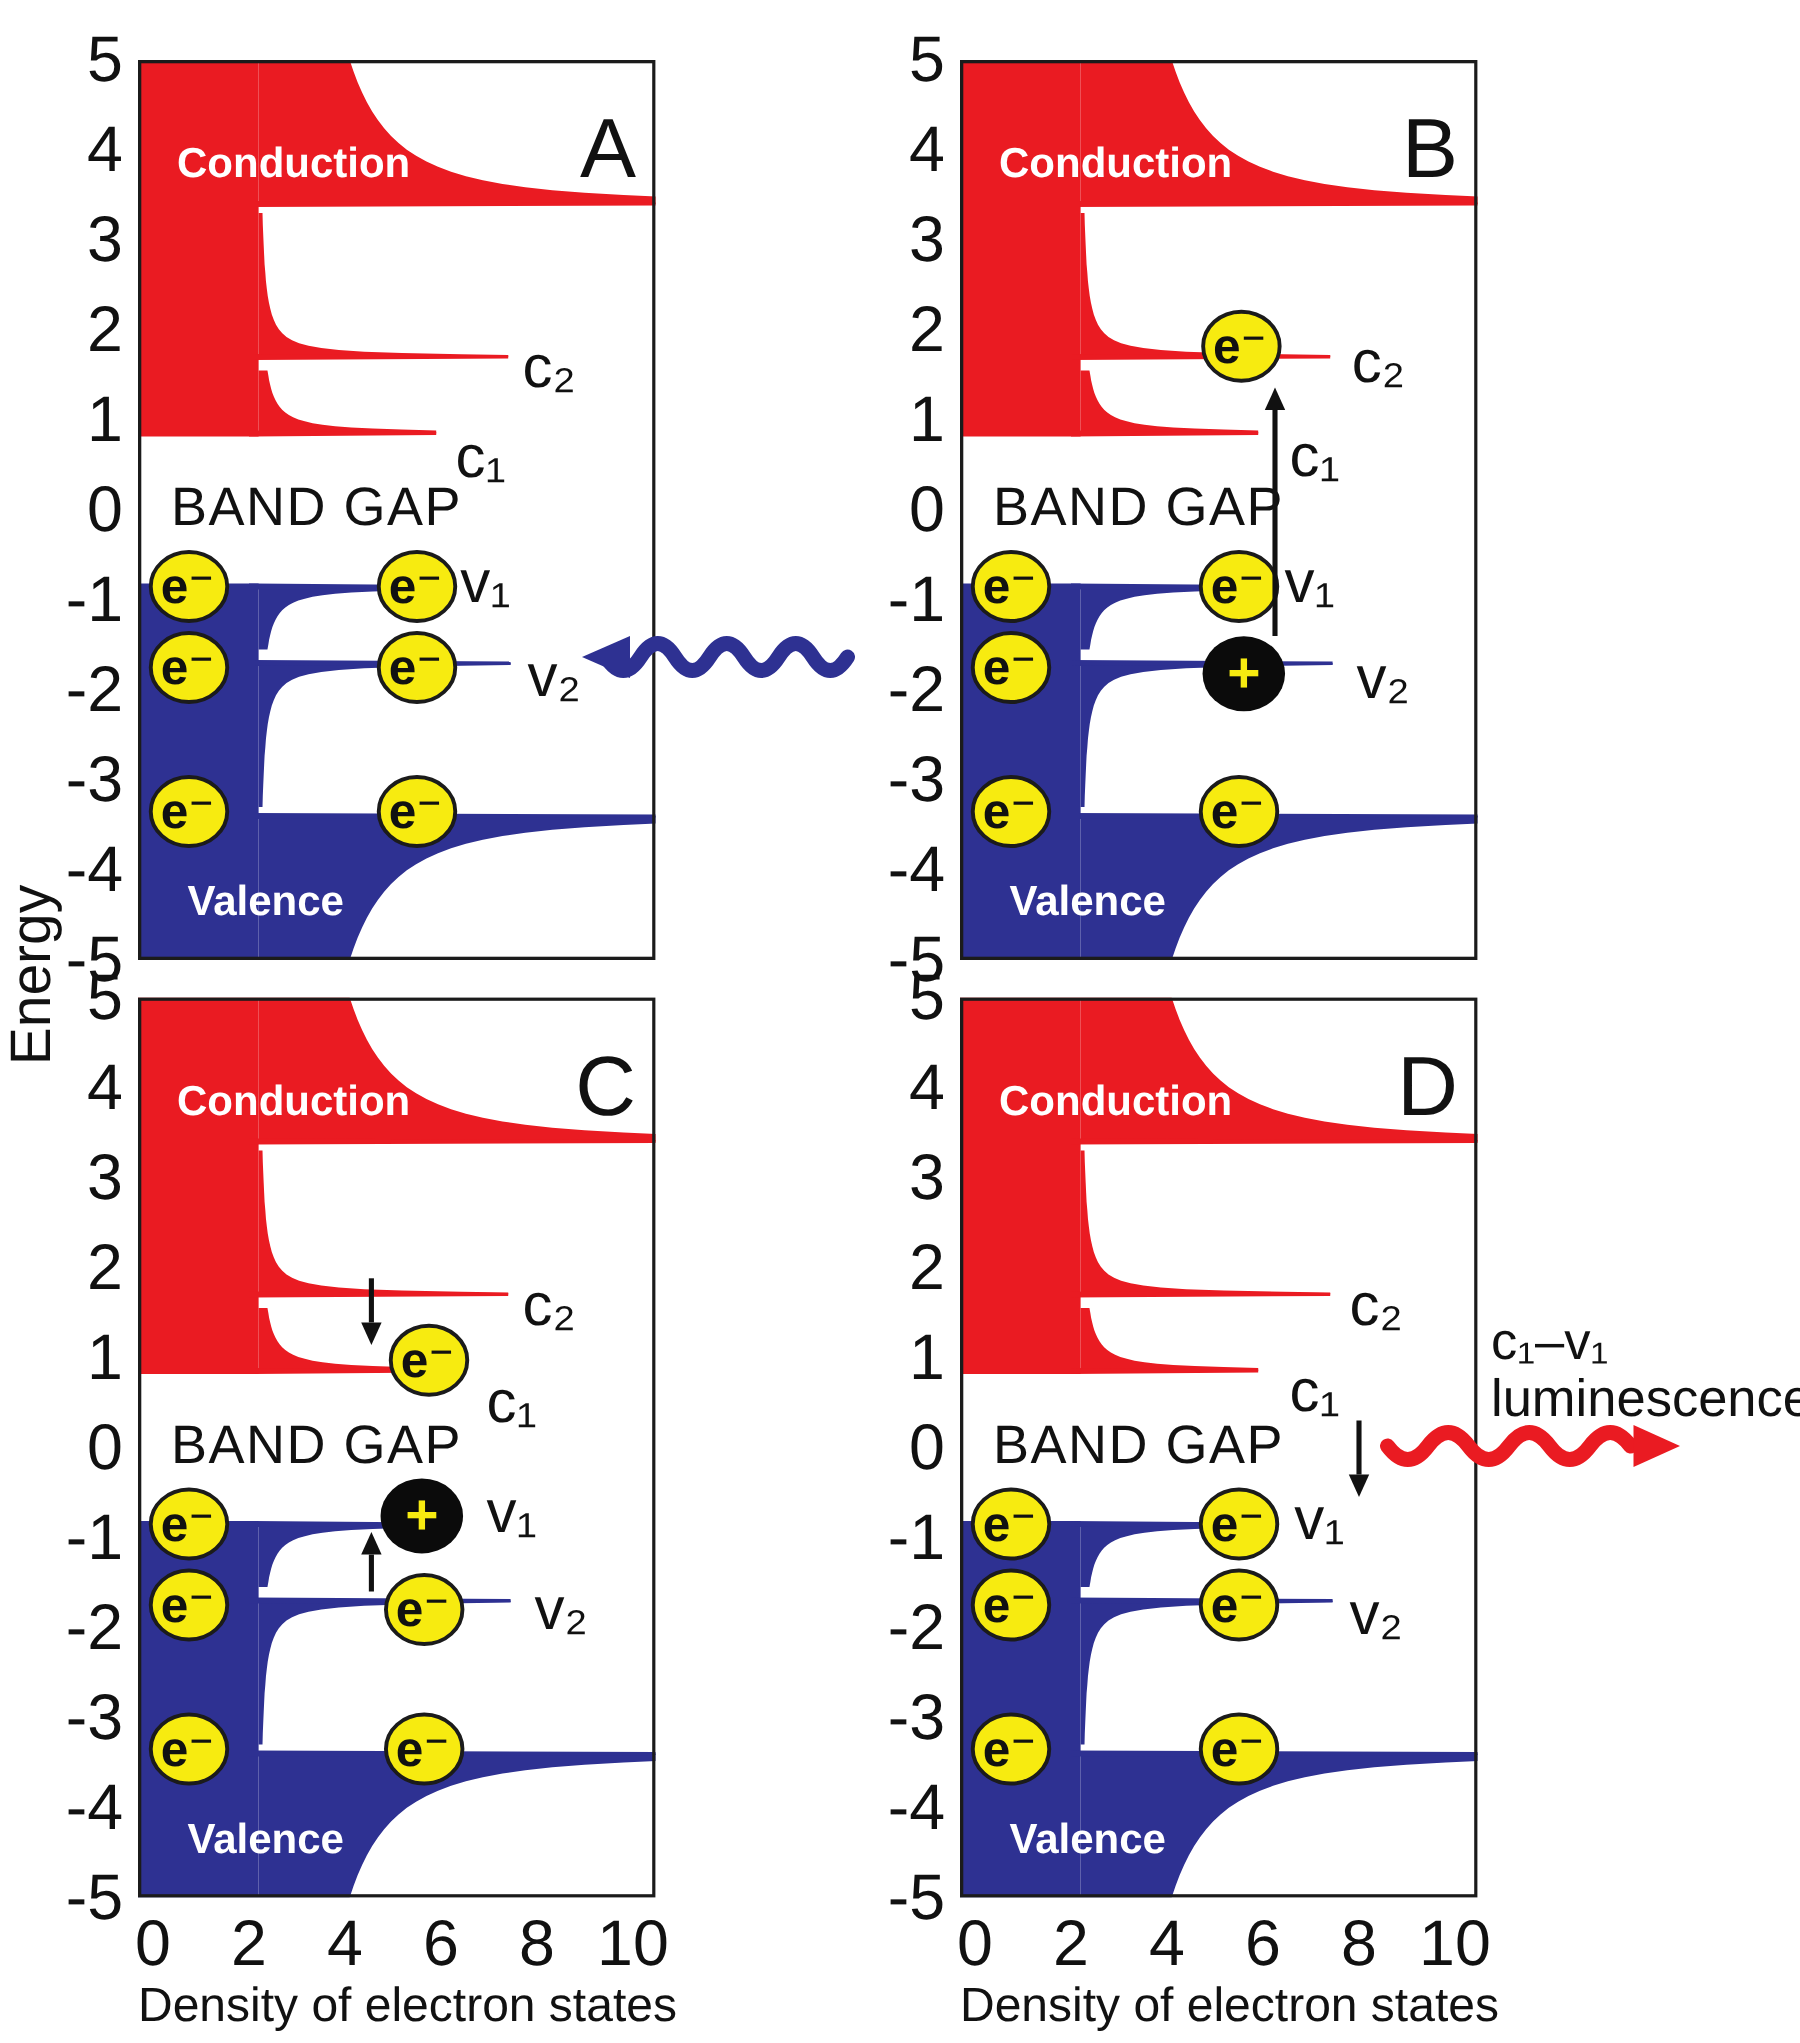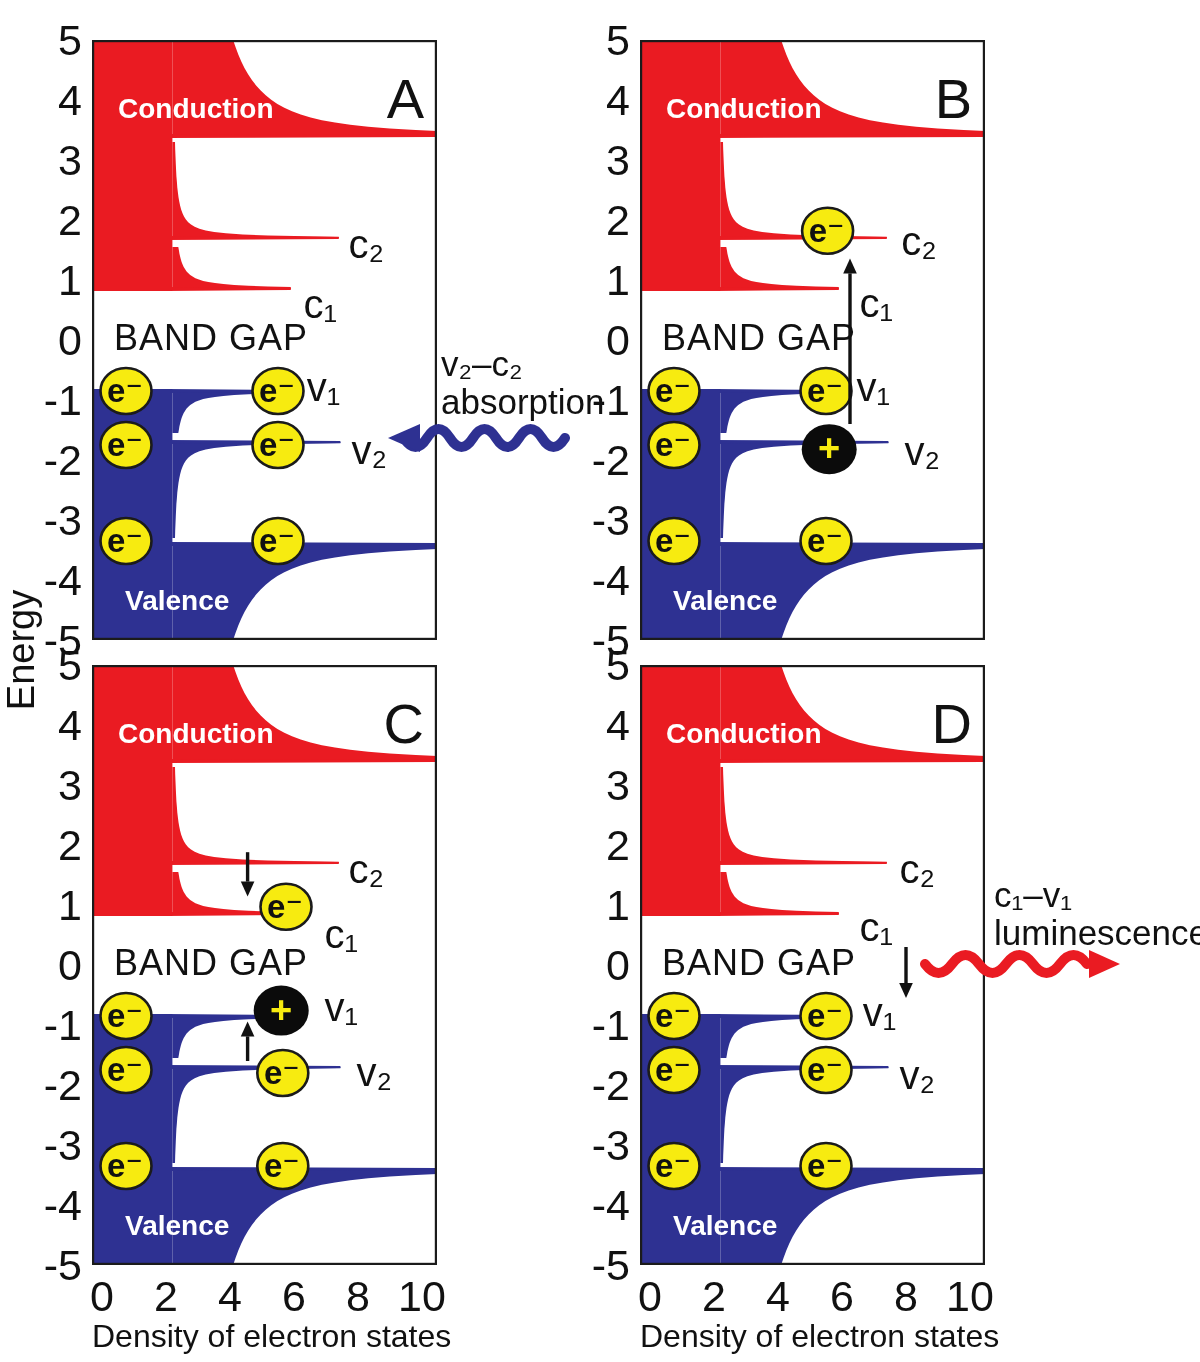--- a/index.html
+++ b/index.html
@@ -19,24 +19,20 @@
   #overlay{position:absolute;left:0;top:0;pointer-events:none;}
   svg text{font-family:"Liberation Sans","DejaVu Sans",sans-serif;}
 </style>
 </head>
 <body>
 
 <div id="fig">
   <div class="ylab">Energy</div>
   <div class="xlab" id="xlabC">Density of electron states</div>
   <div class="xlab" id="xlabD">Density of electron states</div>
-  <div class="ann" id="annAbs">
-    <div>v₂–c₂</div>
-    <div>absorption</div>
-  </div>
   <div class="ann" id="annLum">
     <div>c₁–v₁</div>
     <div>luminescence</div>
   </div>
 <div class="panel" style="left: 92px; top: 40px;"><svg viewBox="0 0 345 600" width="345" height="600">
         <path d="M80.4,0.0 L141.1,0.0 L143.7,7.6 L146.4,14.8 L149.4,21.7 L152.6,28.2 L156.1,34.3 L159.9,40.0 L164.1,45.5 L168.7,50.6 L173.7,55.3 L179.2,59.8 L185.4,63.9 L192.3,67.7 L200.0,71.2 L208.7,74.5 L218.6,77.5 L229.9,80.2 L243.0,82.6 L258.2,84.8 L276.2,86.8 L297.7,88.5 L323.7,90.0 L352.4,91.3 L352.4,92.5 L352.4,93.4 L352.4,94.2 L352.4,94.7 L352.4,94.7 L352.4,94.7 L352.4,94.7 L352.4,94.7 L352.4,94.7 L352.4,94.7 L352.4,96.0 L80.4,96.0 Z" fill="#EA1B22"></path>
         <path d="M80.4,102.0 L83.0,102.0 L83.2,109.6 L83.5,116.8 L83.8,123.7 L84.1,130.2 L84.4,136.3 L84.9,142.0 L85.3,147.5 L85.9,152.6 L86.5,157.3 L87.3,161.8 L88.2,165.9 L89.2,169.7 L90.5,173.2 L92.0,176.5 L93.9,179.5 L96.2,182.2 L99.0,184.6 L102.7,186.8 L107.4,188.8 L113.7,190.5 L122.2,192.0 L133.9,193.3 L150.8,194.5 L176.0,195.4 L215.6,196.2 L246.8,196.7 L246.8,196.7 L246.8,196.7 L246.8,196.7 L246.8,196.7 L246.8,196.7 L246.8,196.7 L246.8,198.0 L80.4,198.0 Z" fill="#EA1B22"></path>
         <path d="M80.4,207.0 L86.3,207.0 L86.9,210.3 L87.4,213.5 L88.1,216.5 L88.8,219.3 L89.6,222.0 L90.6,224.5 L91.7,226.9 L93.0,229.1 L94.4,231.2 L96.1,233.1 L98.2,235.0 L100.6,236.6 L103.4,238.2 L106.9,239.6 L111.2,240.9 L116.4,242.1 L123.0,243.1 L131.4,244.1 L142.2,245.0 L156.5,245.7 L175.8,246.4 L198.8,247.0 L198.8,247.4 L198.8,247.7 L198.8,247.7 L198.8,247.7 L198.8,247.7 L198.8,247.7 L198.8,247.7 L198.8,247.7 L198.8,247.7 L198.8,247.7 L198.8,249.0 L80.4,249.0 Z" fill="#EA1B22"></path>
         <rect x="0" y="0" width="80.4" height="251.00000000000003" fill="#EA1B22"></rect>
         <path d="M74.0,94.0 L352.4,95.0 L352.4,97.0 L74.0,98.0 Z" fill="#EA1B22"></path>

